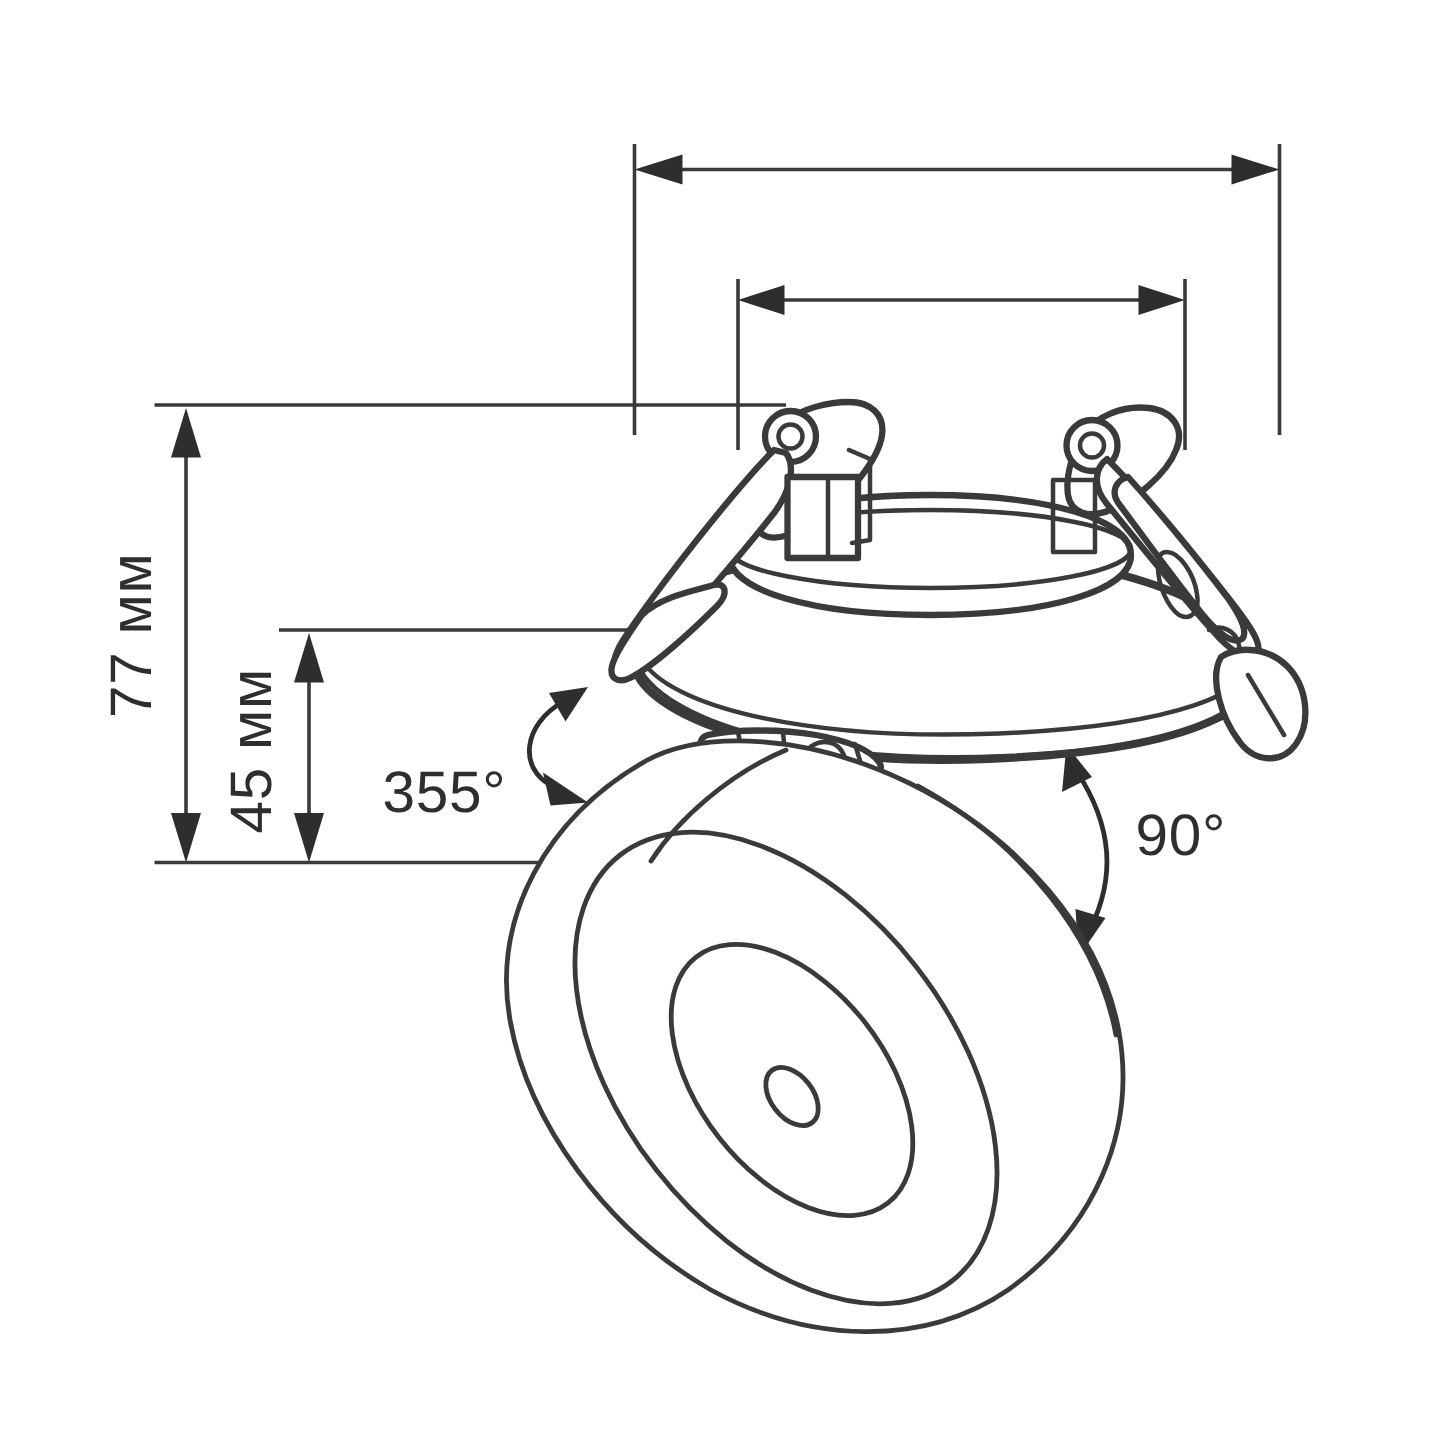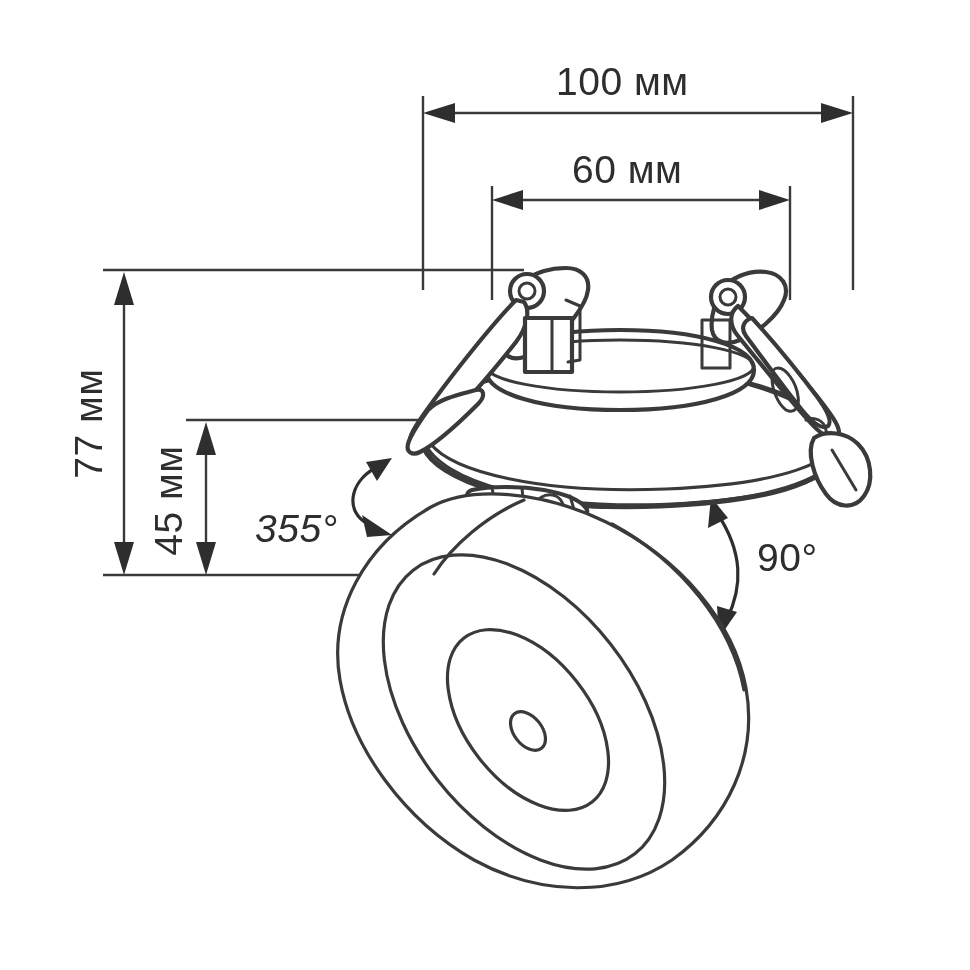--- a/index.html
+++ b/index.html
@@ -272,25 +272,23 @@
 
       <ellipse class="head-line-nofill" cx="528" cy="731" rx="14" ry="22" transform="rotate(-38 528 731)"></ellipse>
 
       <path class="head-line-nofill" d="M 434,574 C 452,546 486,516 524,500"></path>
 
       <path class="head-line-nofill" d="M 612,524 C 682,562 732,626 744,690"></path>
     </g>
 
   </svg>
 
-  <div class="dim-text" style="left:556px; top:62px;">100 мм</div>
-
-  <div class="dim-text" style="left:572px; top:150px;">60 мм</div>
+
 
   <div class="dim-text vert-text" style="left:24px; top:404px; width:128px; text-align:center; transform:rotate(-90deg);">77 мм</div>
 
   <div class="dim-text vert-text" style="left:106px; top:481px; width:124px; text-align:center; transform:rotate(-90deg);">45 мм</div>
 
-  <div class="dim-text" style="left:255px; top:509px;font-style:italic;">355°</div>
+  <div class="dim-text" style="left:255px; top:509px;">355°</div>
 
   <div class="dim-text" style="left:757px; top:538px;text-align:right;">90°</div>
 
 </div>
 
 </body></html>

